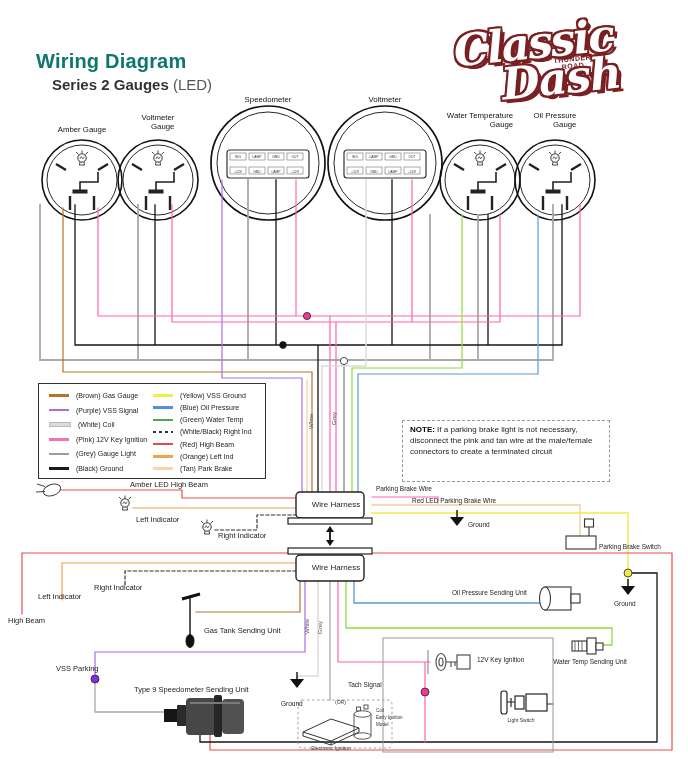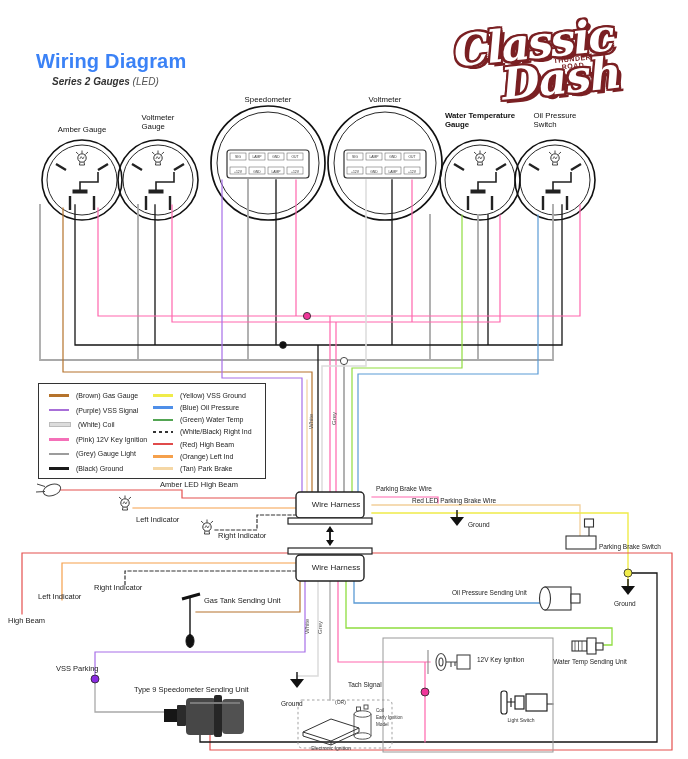--- a/index.html
+++ b/index.html
@@ -3,25 +3,25 @@
 <meta charset="utf-8">
 <style>
   html,body{margin:0;padding:0;background:#fff;}
   #canvas{position:relative;width:688px;height:759px;background:#fff;overflow:hidden;
           font-family:"Liberation Sans",sans-serif;color:#222;}
   #wiresvg{position:absolute;left:0;top:0;}
   .lbl{position:absolute;font-size:7.5px;color:#222;white-space:nowrap;line-height:1.15;}
   .sm{font-size:6.5px;}
   .tiny{font-size:5px;color:#333;}
   .micro{font-size:4.6px;color:#333;}
-  .ctr{transform:translateX(-50%);text-align:left;}
+  .ctr{transform:translateX(-50%);text-align:right;}
   .glabel{white-space:pre-line;font-size:7.8px;color:#111;}
   .vlbl{position:absolute;font-size:6px;color:#555;transform:rotate(-90deg);transform-origin:0 100%;white-space:nowrap;}
-  .title{position:absolute;left:36px;top:50px;font-size:20px;font-weight:bold;color:#3b82f6;letter-spacing:.2px;}
-  .subtitle{position:absolute;left:52px;top:76px;font-size:10px;color:#333;font-weight:bold;font-style:italic;}
+  .title{position:absolute;left:36px;top:50px;font-size:20px;font-weight:bold;color:#0f766e;letter-spacing:.2px;}
+  .subtitle{position:absolute;left:52px;top:76px;font-size:15px;color:#333;font-weight:bold;}
   .subtitle .led{font-weight:normal;color:#555;}
   .logo{position:absolute;left:442px;top:18px;width:210px;height:95px;transform:rotate(-6deg);}
   .logo .w1,.logo .w2{position:absolute;font-family:"DejaVu Serif",serif;font-style:italic;font-weight:bold;
      color:#fff;font-size:44px;line-height:1;
      text-shadow:-2px -2px 0 #7a2023,2px -2px 0 #7a2023,-2px 2px 0 #7a2023,2px 2px 0 #7a2023,
                  0 -2px 0 #7a2023,0 2px 0 #7a2023,-2px 0 0 #7a2023,2px 0 0 #7a2023,4px 4px 0 #7a2023;}
   .logo .w1{left:14px;top:2px;letter-spacing:-2px;}
   .logo .w2{left:58px;top:40px;letter-spacing:-1px;}
   .logo .badge{position:absolute;left:112px;top:40px;font-size:7px;font-weight:bold;color:#7a2023;
      line-height:1.05;text-align:center;letter-spacing:.5px;}
@@ -321,24 +321,24 @@
       <div>ROAD</div>
     </div>
     <div class="w2">Dash</div>
   </div>
 
   <div class="lbl glabel ctr" style="left:82px;top:126px;">Amber Gauge</div>
   <div class="lbl glabel ctr" style="left:158px;top:114px;">Voltmeter
 Gauge</div>
   <div class="lbl glabel ctr" style="left:268px;top:96px;">Speedometer</div>
   <div class="lbl glabel ctr" style="left:385px;top:96px;">Voltmeter</div>
-  <div class="lbl glabel ctr" style="left:480px;top:112px;font-weight:bold;">Water Temperature
+  <div class="lbl glabel ctr" style="left:480px;top:112px;">Water Temperature
 Gauge</div>
   <div class="lbl glabel ctr" style="left:555px;top:112px;">Oil Pressure
-Switch</div>
+Gauge</div>
 
   <div class="legend">
     <div class="lcol">
       <div class="lrow">
           <div class="swatch" style="background-color: rgb(181, 115, 44);"></div>
           <span>(Brown) Gas Gauge</span>
         </div>
       <div class="lrow">
           <div class="swatch" style="background-color: rgb(168, 111, 216);"></div>
           <span>(Purple) VSS Signal</span>
@@ -385,35 +385,38 @@
           <div class="swatch" style="background-color: rgb(245, 160, 75);"></div>
           <span>(Orange) Left Ind</span>
         </div>
       <div class="lrow">
           <div class="swatch" style="background-color: rgb(245, 215, 165);"></div>
           <span>(Tan) Park Brake</span>
         </div>
     </div>
   </div>
 
+  <div class="notebox">
+    <b>NOTE:</b><span> If a parking brake light is not necessary, disconnect the pink and tan wire at the male/female connectors to create a terminated circuit</span>
+  </div>
 
   <div class="harnesslbl" style="left:296px;top:500px;">Wire Harness</div>
   <div class="harnesslbl" style="left:296px;top:563px;">Wire Harness</div>
 
-  <div class="lbl" style="left:160px;top:481px;">Amber LED High Beam</div>
+  <div class="lbl" style="left:130px;top:481px;">Amber LED High Beam</div>
   <div class="lbl" style="left:136px;top:516px;">Left Indicator</div>
   <div class="lbl" style="left:218px;top:532px;">Right Indicator</div>
   <div class="lbl sm" style="left:376px;top:485px;">Parking Brake Wire</div>
   <div class="lbl sm" style="left:412px;top:497px;">Red LED Parking Brake Wire</div>
   <div class="lbl sm" style="left:468px;top:521px;">Ground</div>
   <div class="lbl sm" style="left:599px;top:543px;">Parking Brake Switch</div>
   <div class="lbl" style="left:8px;top:617px;text-align:center;">High Beam</div>
   <div class="lbl" style="left:38px;top:593px;">Left Indicator</div>
   <div class="lbl" style="left:94px;top:584px;">Right Indicator</div>
-  <div class="lbl" style="left:204px;top:597px;">Gas Tank Sending Unit</div>
+  <div class="lbl" style="left:204px;top:627px;">Gas Tank Sending Unit</div>
   <div class="lbl" style="left:56px;top:665px;">VSS Parking</div>
   <div class="lbl" style="left:134px;top:686px;">Type 9 Speedometer Sending Unit</div>
   <div class="lbl sm" style="left:281px;top:700px;">Ground</div>
   <div class="lbl sm" style="left:348px;top:681px;">Tach Signal</div>
   <div class="lbl tiny" style="left:335px;top:700px;">(OR)</div>
   <div class="lbl tiny ctr" style="left:331px;top:746px;">Electronic Ignition</div>
   <div class="lbl micro" style="left:376px;top:708px;">Coil</div>
   <div class="lbl micro" style="left:376px;top:715px;">Early Ignition</div>
   <div class="lbl micro" style="left:376px;top:722px;">Model</div>
   <div class="lbl sm" style="left:452px;top:589px;">Oil Pressure Sending Unit</div>

